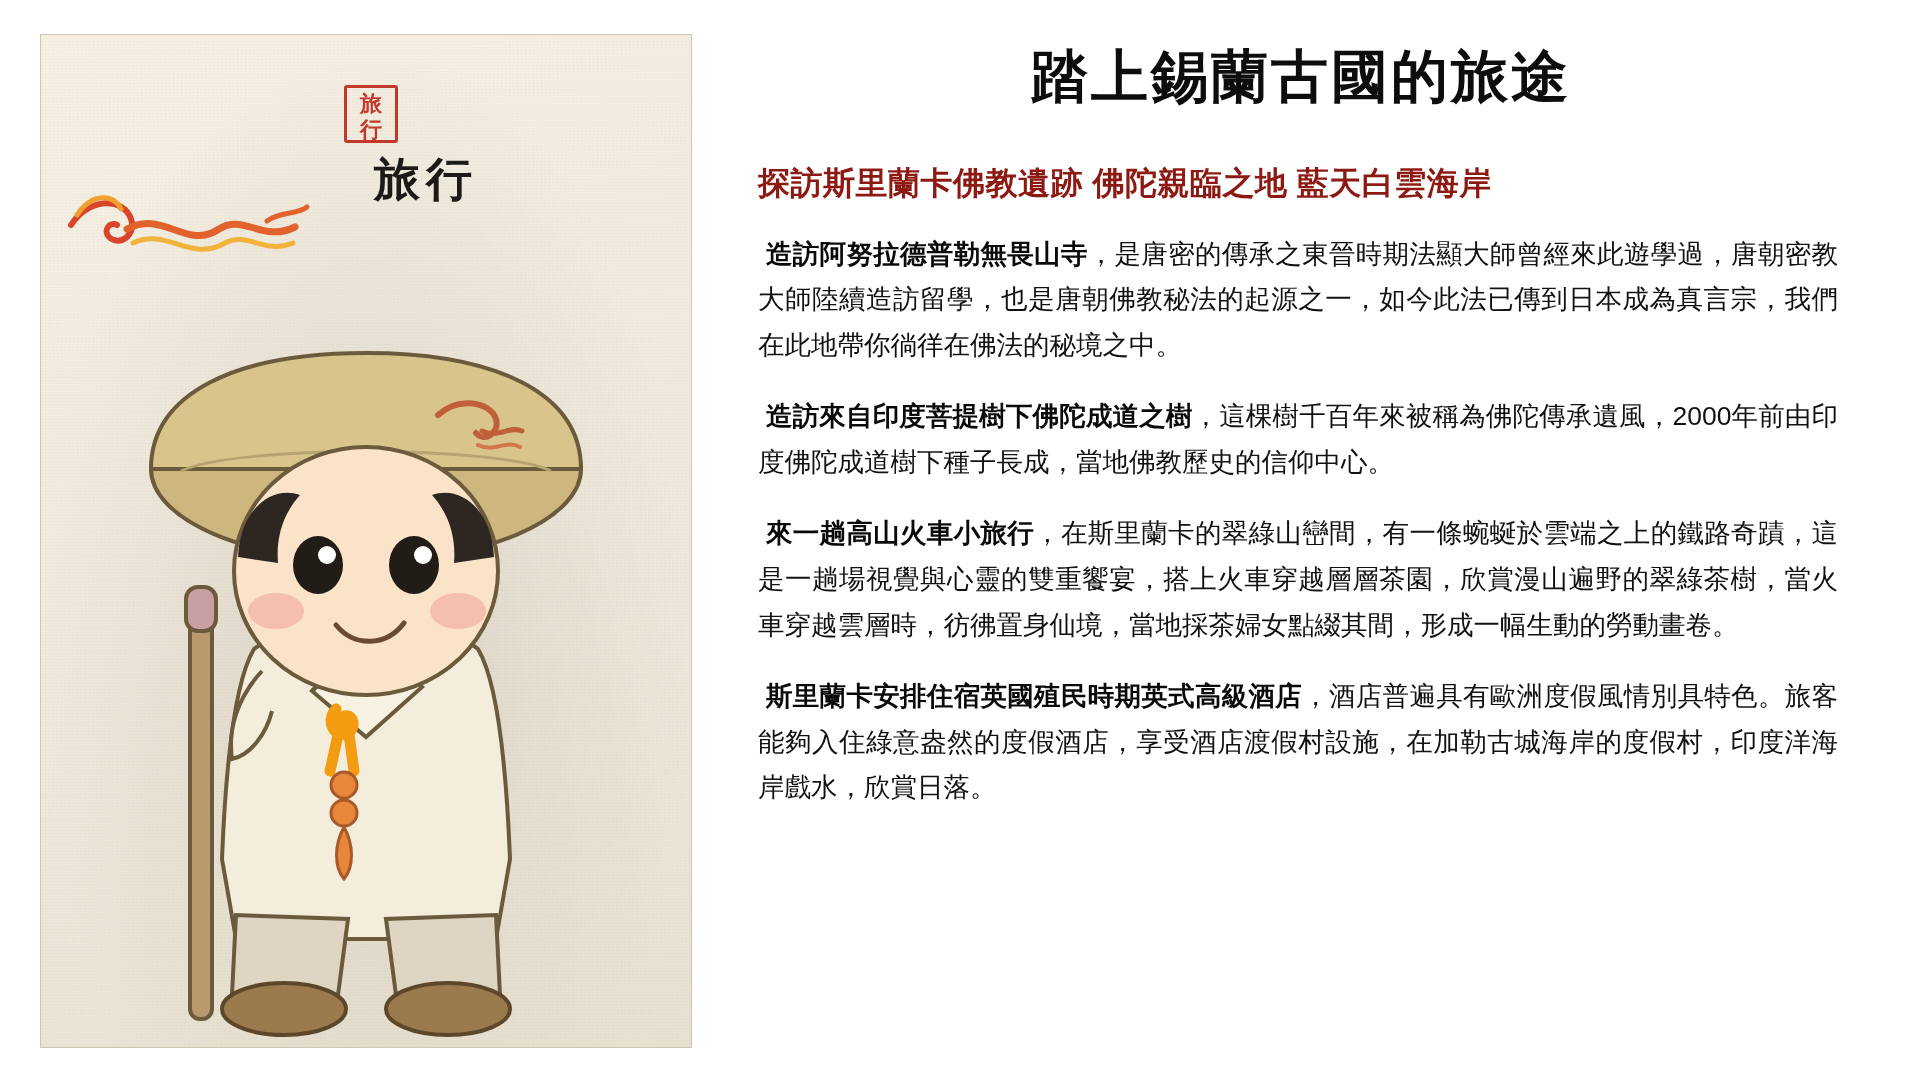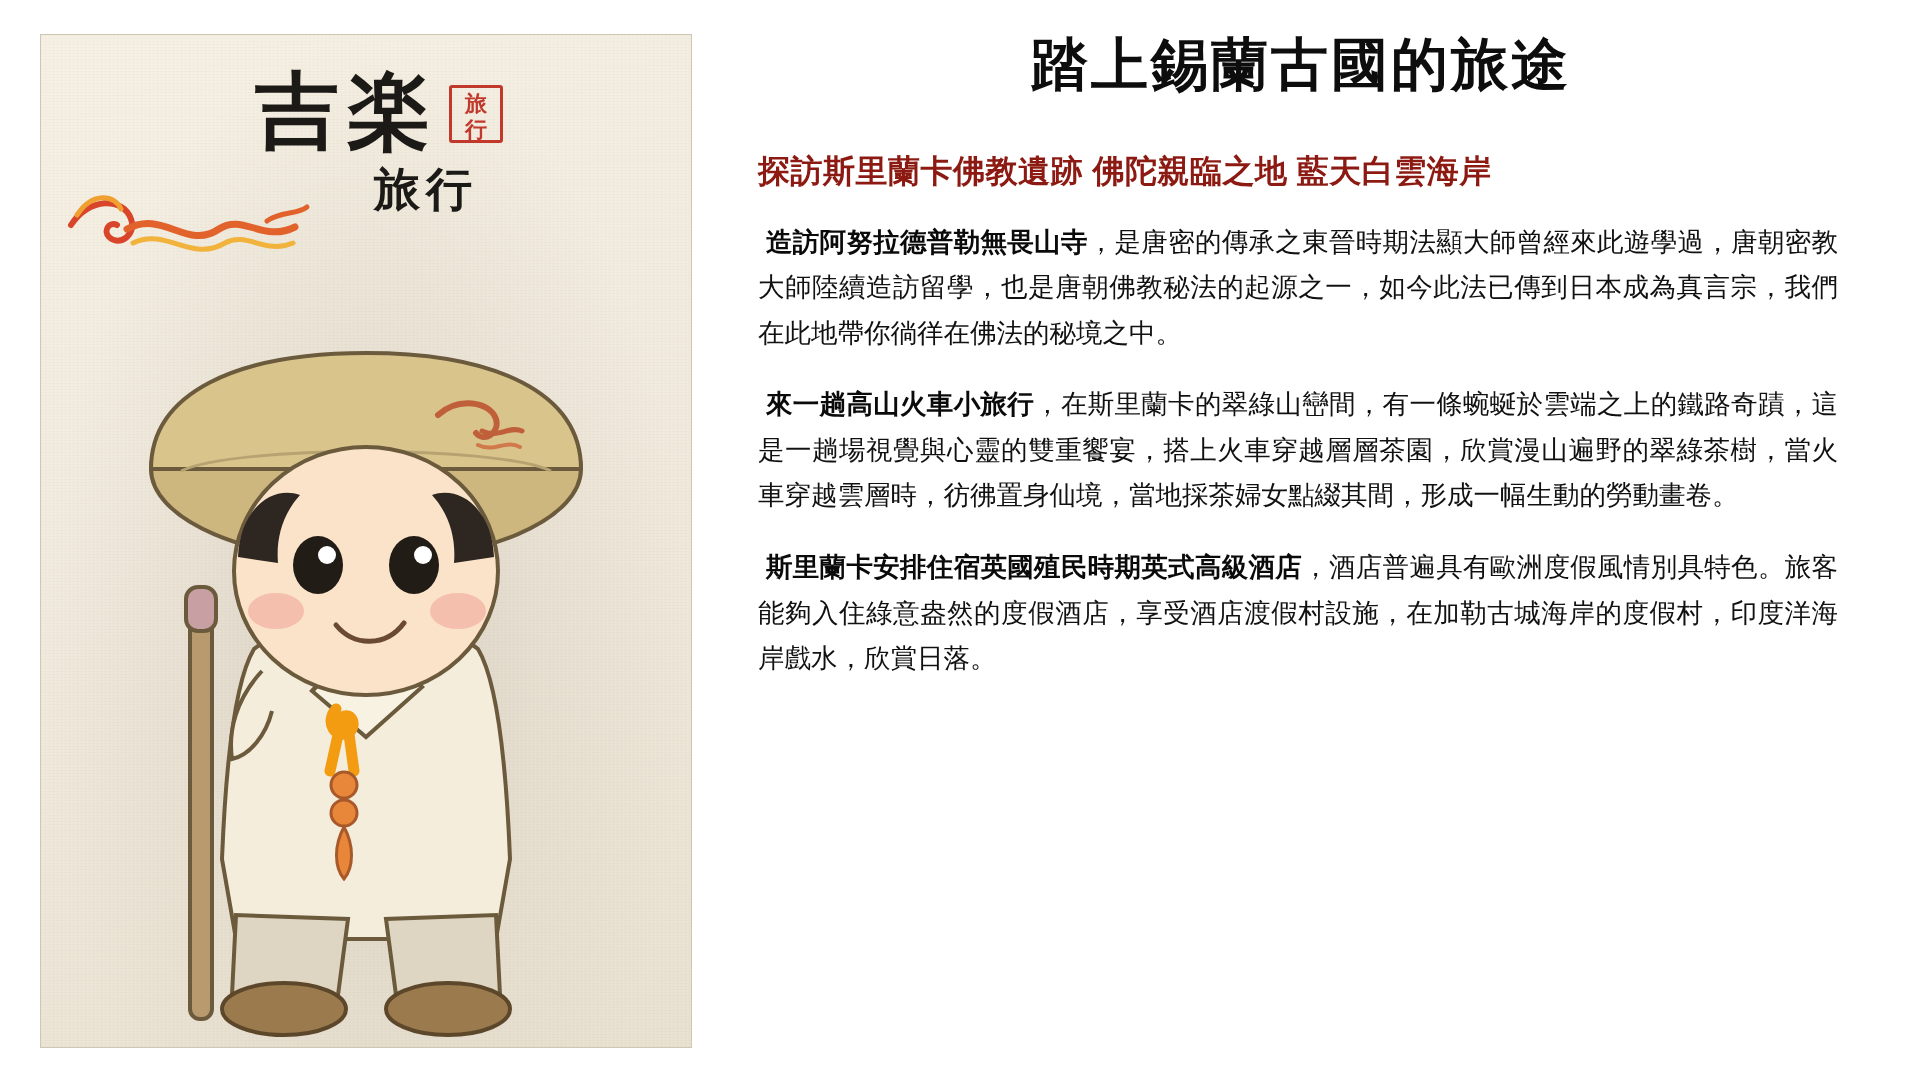--- a/index.html
+++ b/index.html
@@ -117,21 +117,21 @@
     bottom: 8px;
     margin: auto;
     width: 560px;
     height: 720px;
     z-index: 4;
   }
 
   
   .text-col {
     flex: 1 1 auto;
-    padding: 20px 66px 40px 18px;
+    padding: 32px 66px 40px 18px;
     box-sizing: border-box;
   }
 
   .doc-title {
     font-family: "DejaVu Sans", "Liberation Sans", sans-serif;
     font-weight: 700;
     font-size: 57px;
     line-height: 1.2;
     letter-spacing: 3px;
     color: #0d0d0d;
@@ -169,21 +169,21 @@
 </style>
 </head>
 <body>
 
 <div class="page">
 
   <div class="illus-col">
     <div class="poster">
 
       <div class="logo-wrap">
-        <div class="logo-main">吉楽</div><div class="logo-stamp">
+        <div class="logo-stamp">
           <div>旅</div>
           <div>行</div>
         </div>
         <div class="logo-sub">旅行</div>
       </div>
 
       <svg class="phoenix" viewBox="0 0 250 90">
         <path d="M4 40 C22 12, 56 12, 64 34 C70 50, 52 62, 42 52 C36 46, 42 36, 50 40" fill="none" stroke="#d9452a" stroke-width="6" stroke-linecap="round"></path>
         <path d="M10 30 C26 6, 48 10, 54 24" fill="none" stroke="#f0a030" stroke-width="5" stroke-linecap="round"></path>
         <path d="M60 44 C96 24, 120 66, 152 44 C176 28, 196 58, 228 42" fill="none" stroke="#e2622c" stroke-width="7" stroke-linecap="round"></path>
@@ -247,20 +247,23 @@
 
     <h1 class="doc-title">踏上錫蘭古國的旅途</h1>
 
     <div class="subtitle">探訪斯里蘭卡佛教遺跡  佛陀親臨之地 藍天白雲海岸</div>
 
     <div class="body-blocks">
       <p class="para">
         <b>造訪阿努拉德普勒無畏山寺</b><span>，是唐密的傳承之東晉時期法顯大師曾經來此遊學過，唐朝密教大師陸續造訪留學，也是唐朝佛教秘法的起源之一，如今此法已傳到日本成為真言宗，我們在此地帶你徜徉在佛法的秘境之中。</span>
       </p>
       <p class="para">
+        <b>造訪來自印度菩提樹下佛陀成道之樹</b><span>，這棵樹千百年來被稱為佛陀傳承遺風，2000年前由印度佛陀成道樹下種子長成，當地佛教歷史的信仰中心。</span>
+      </p>
+      <p class="para">
         <b>來一趟高山火車小旅行</b><span>，在斯里蘭卡的翠綠山巒間，有一條蜿蜒於雲端之上的鐵路奇蹟，這是一趟場視覺與心靈的雙重饗宴，搭上火車穿越層層茶園，欣賞漫山遍野的翠綠茶樹，當火車穿越雲層時，彷彿置身仙境，當地採茶婦女點綴其間，形成一幅生動的勞動畫卷。</span>
       </p>
       <p class="para">
         <b>斯里蘭卡安排住宿英國殖民時期英式高級酒店</b><span>，酒店普遍具有歐洲度假風情別具特色。旅客能夠入住綠意盎然的度假酒店，享受酒店渡假村設施，在加勒古城海岸的度假村，印度洋海岸戲水，欣賞日落。</span>
       </p>
     </div>
 
   </div>
 </div>
 

